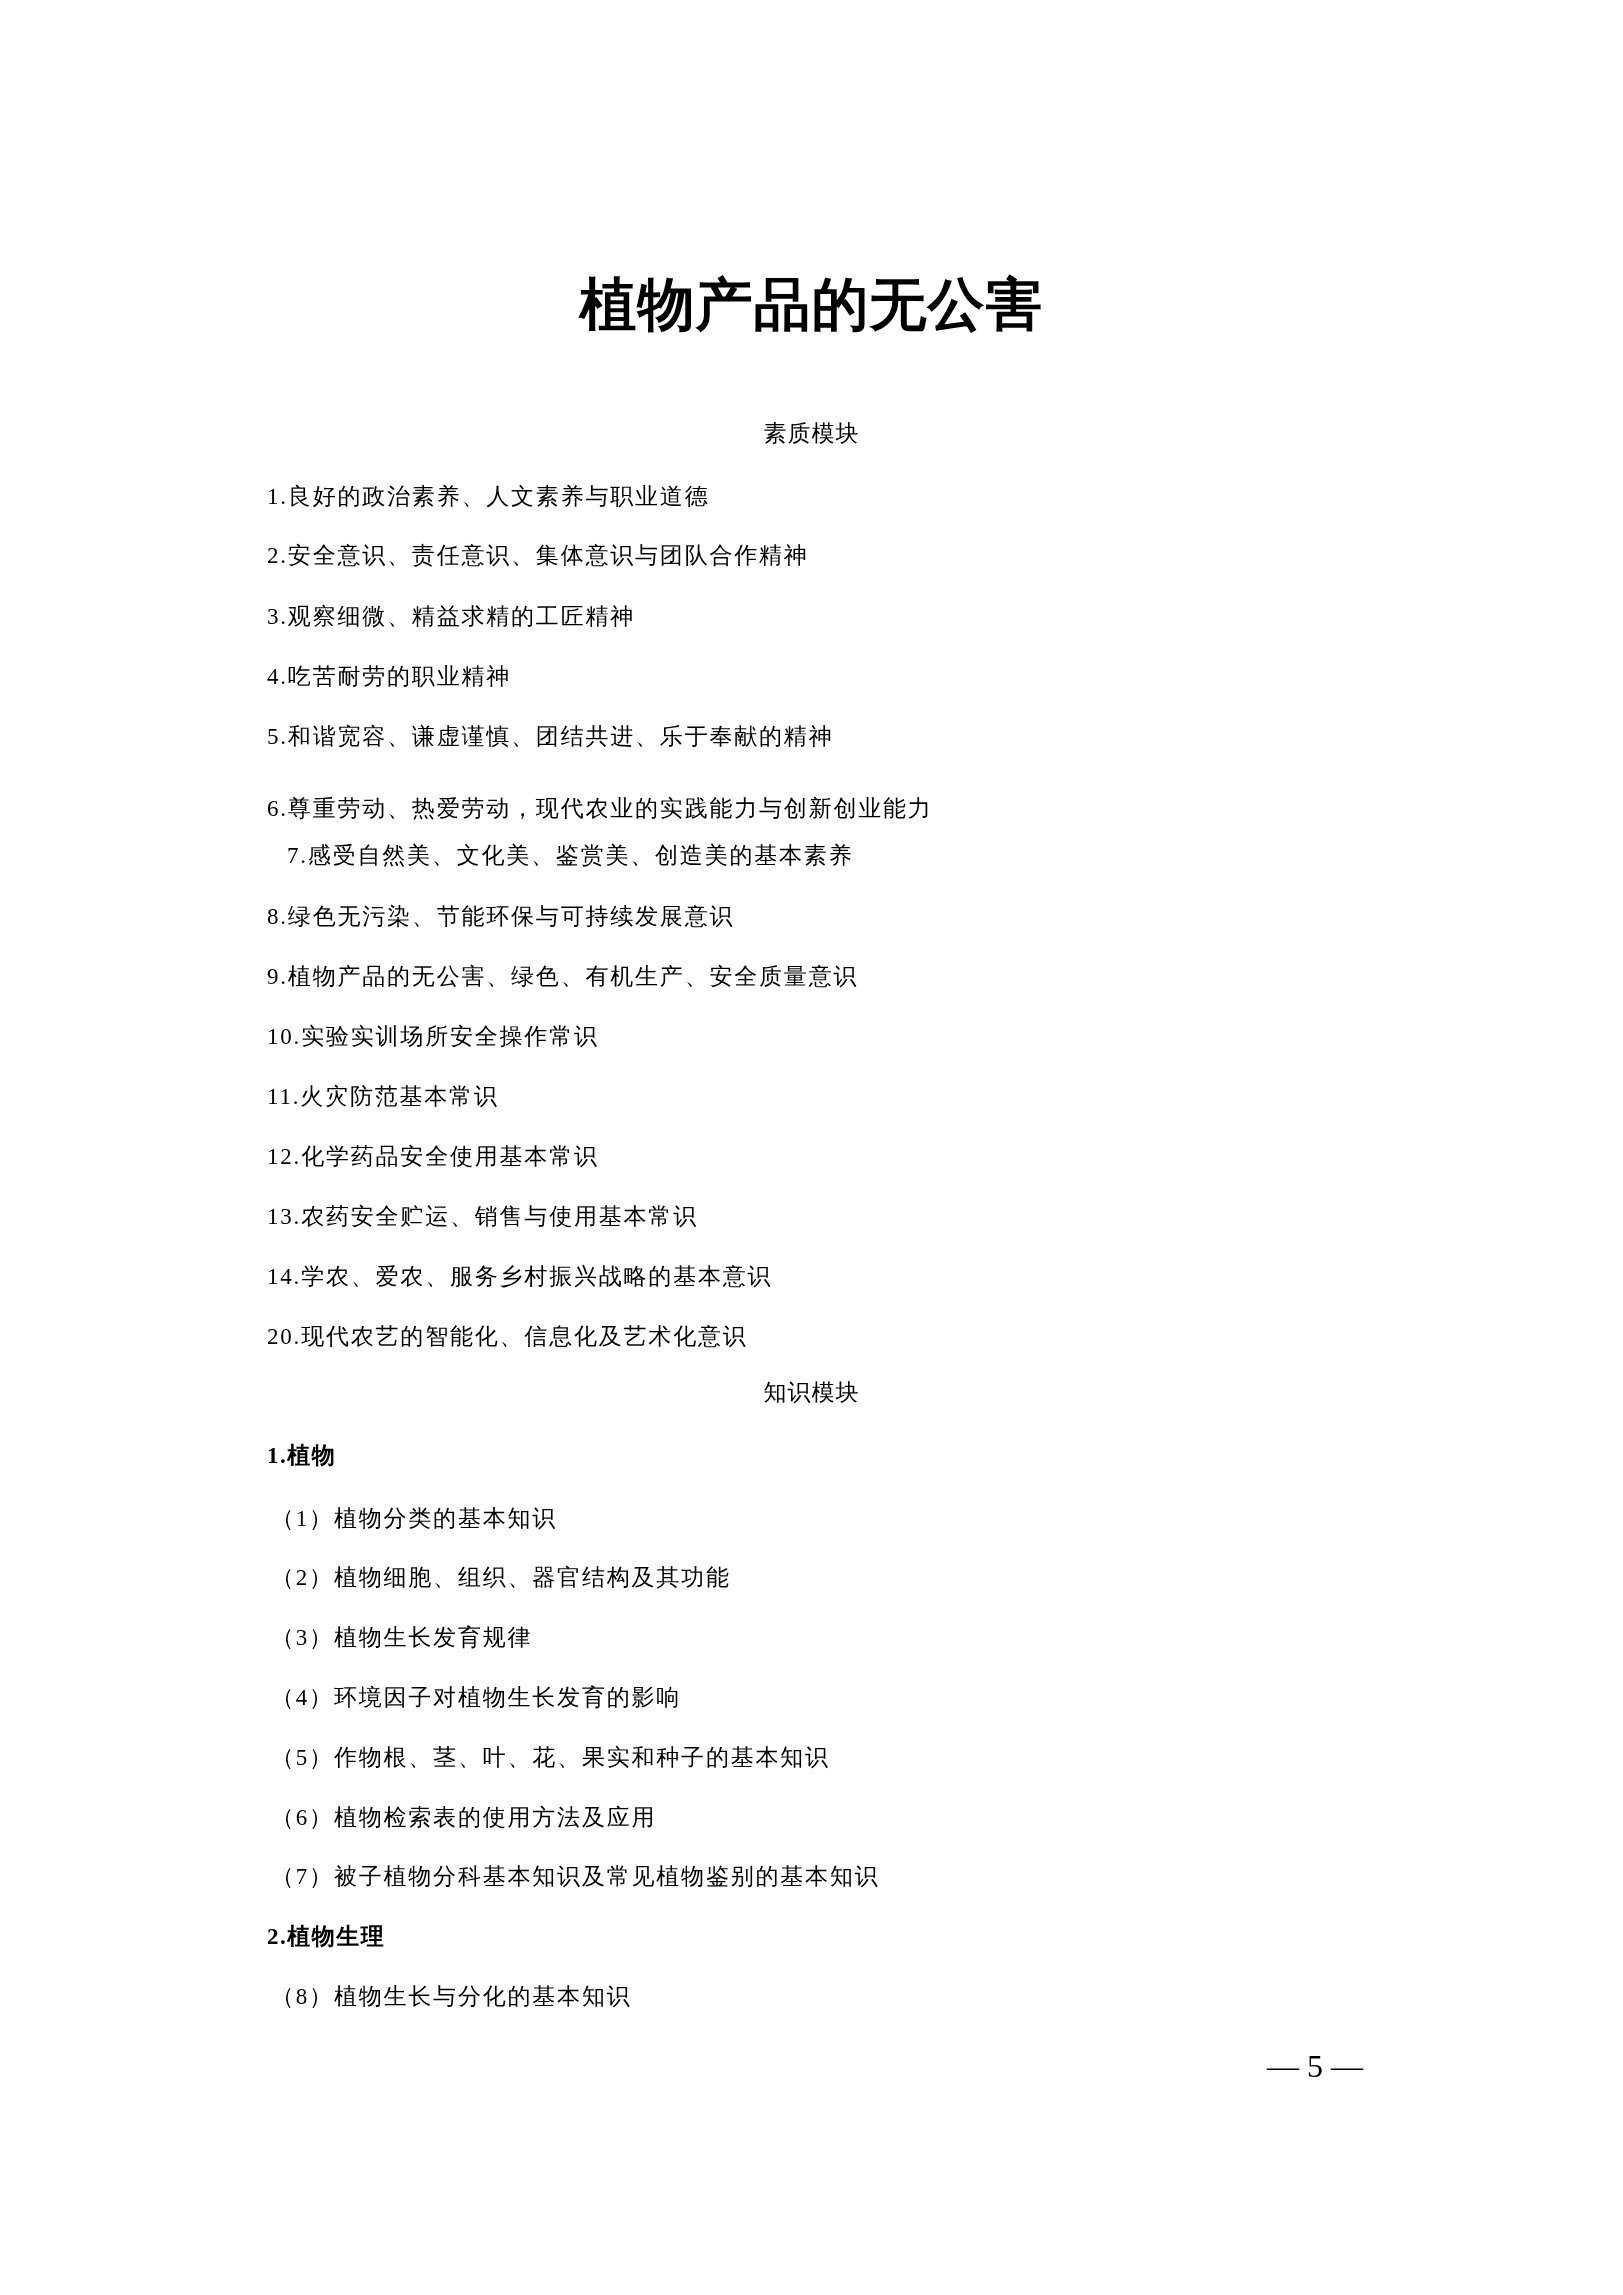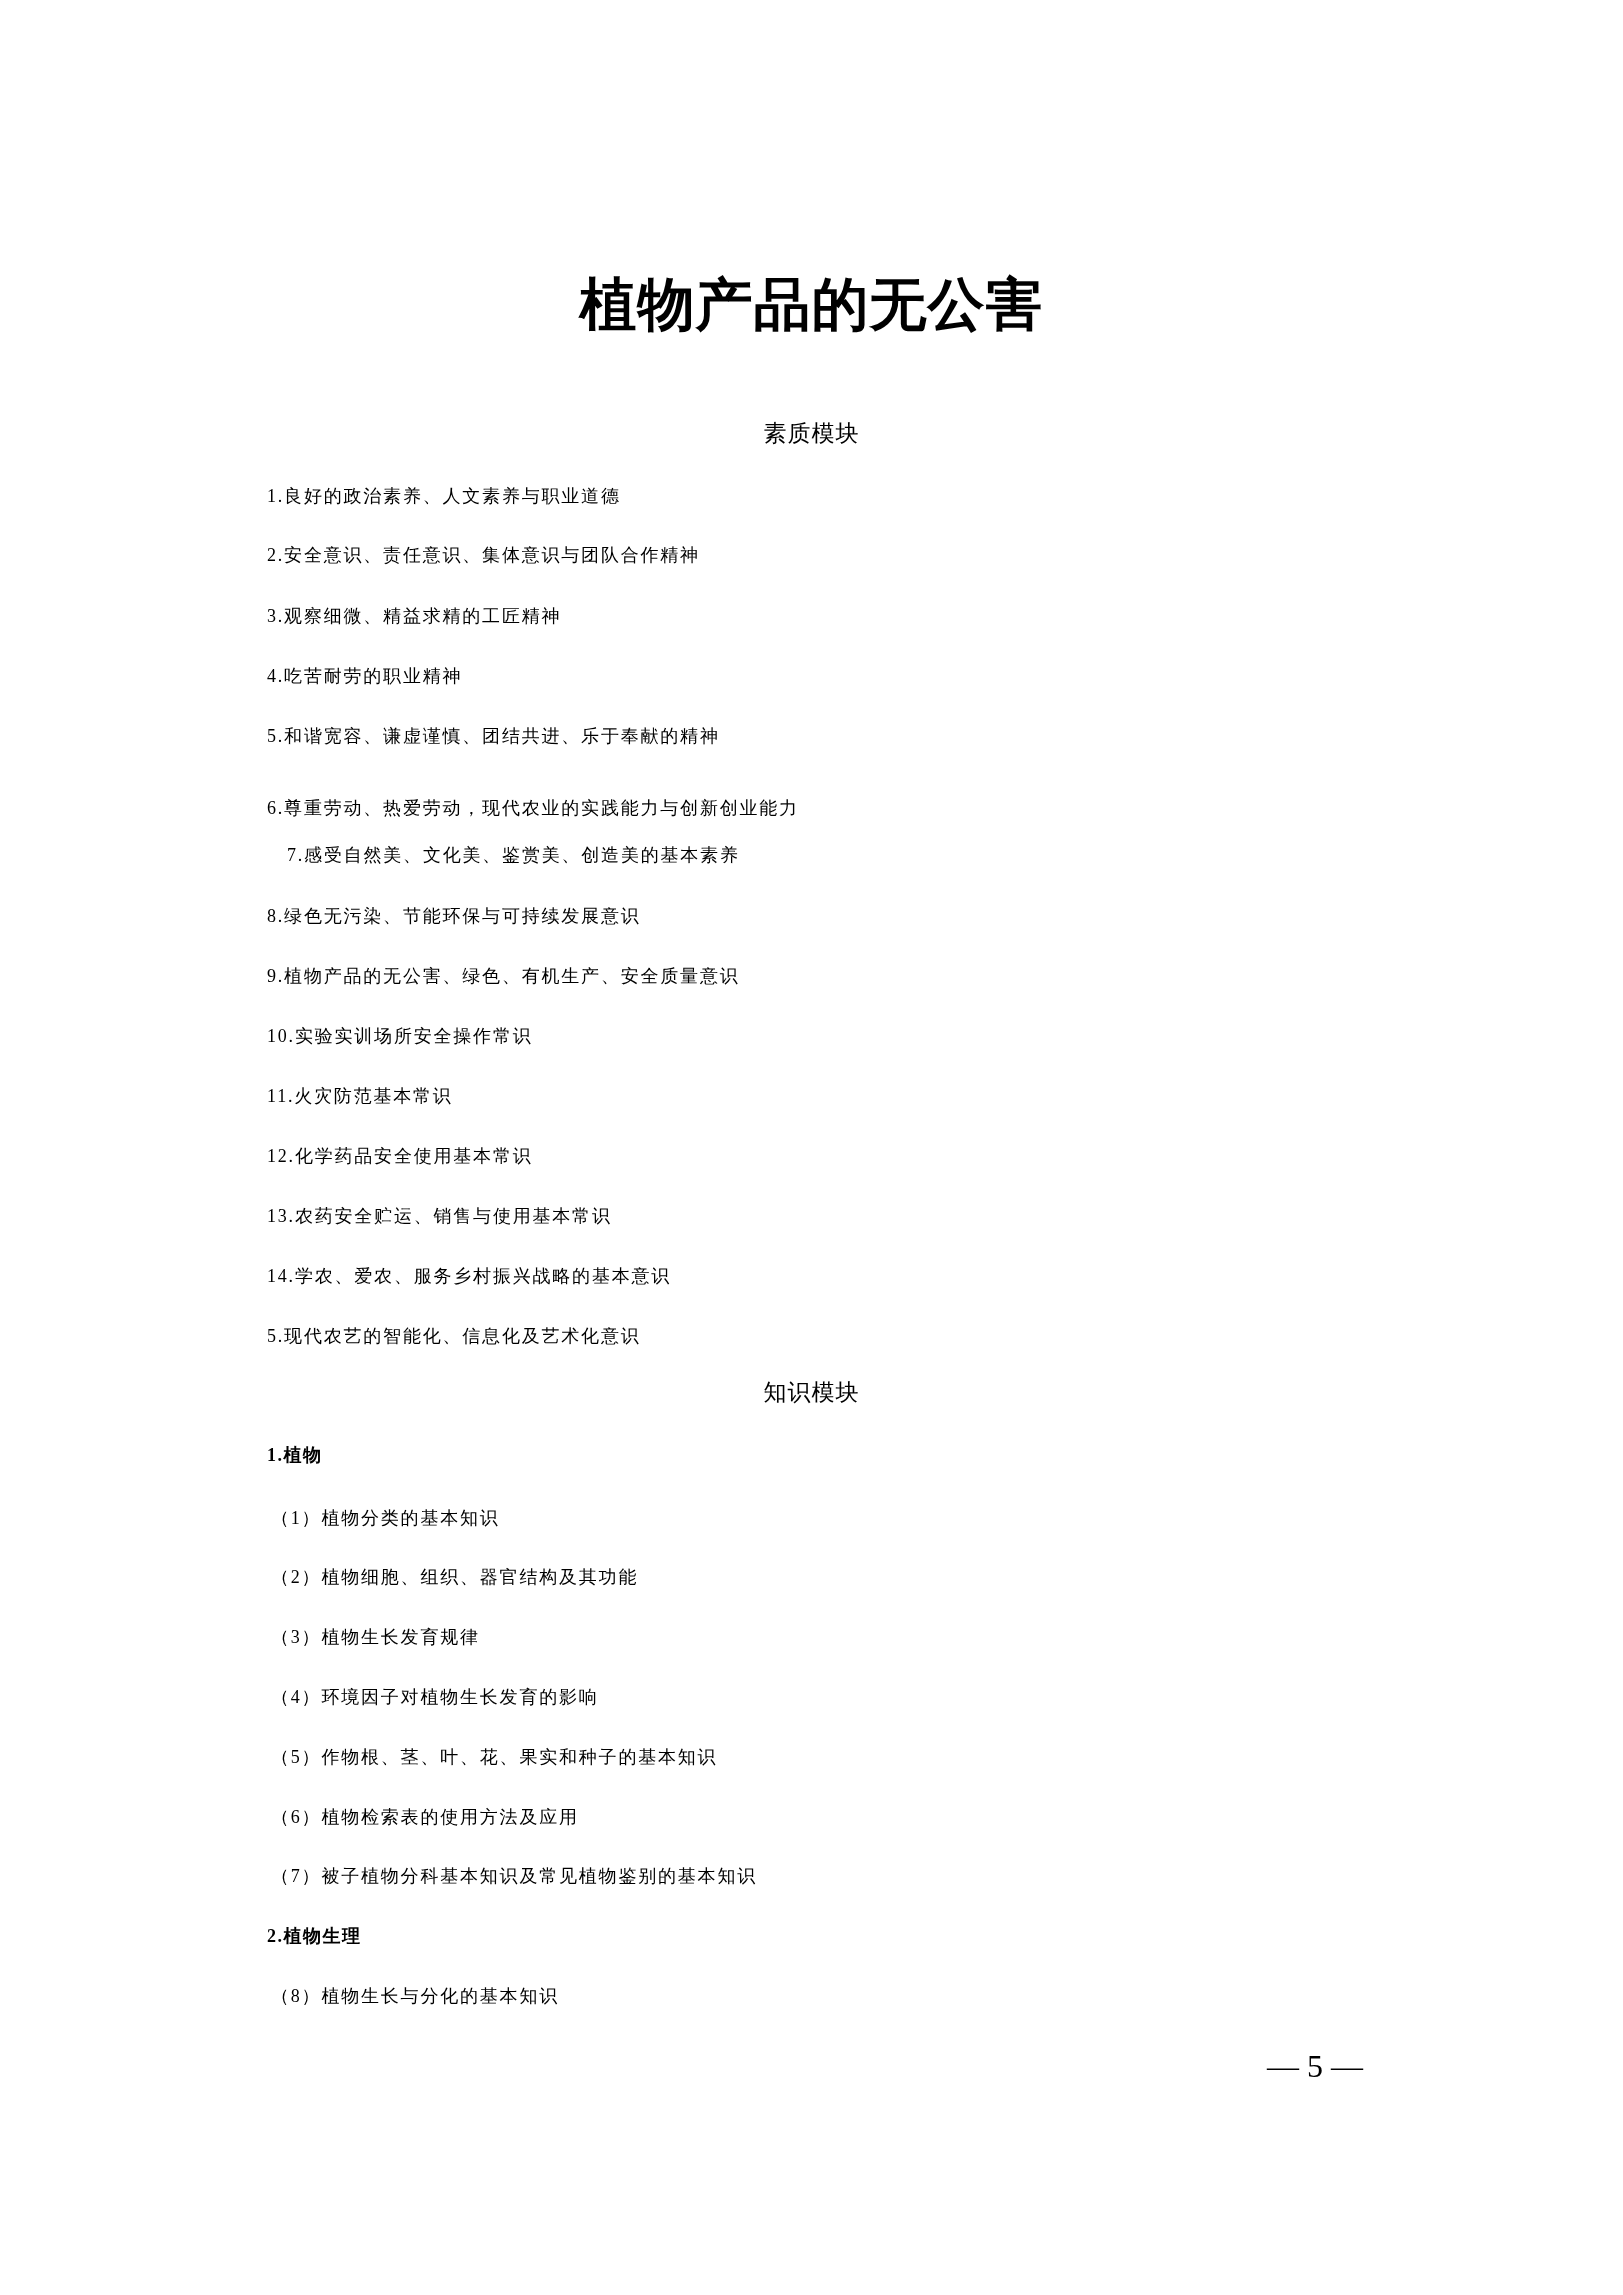--- a/index.html
+++ b/index.html
@@ -12,21 +12,21 @@
     letter-spacing: 1px;
   }
   .section {
     left: 0; width: 1623px; text-align: center;
     font-family: "DejaVu Sans", "Liberation Sans", sans-serif;
     font-size: 23px; height: 41px; line-height: 41px; letter-spacing: 1px;
   }
   .item {
     left: 267px;
     font-family: "Liberation Serif", "DejaVu Serif", serif;
-    font-size: 18px; height: 31px; line-height: 31px; letter-spacing: 1.8px;
+    font-size: 23px; height: 31px; line-height: 31px; letter-spacing: 1.8px;
   }
   .sub { left: 271px; }
   .heading { font-weight: bold; letter-spacing: 1.5px; text-align: center; }
   .pagenum {
     left: 1257px; width: 116px; text-align: center;
     font-family: "Liberation Serif", "DejaVu Serif", serif;
     font-size: 32px; height: 36px; line-height: 36px;
   }
 </style>
 </head>
@@ -46,21 +46,21 @@
     <div class="abs item" style="top:721px;">5.和谐宽容、谦虚谨慎、团结共进、乐于奉献的精神</div>
     <div class="abs item" style="top:781px;margin-top:12px;">6.尊重劳动、热爱劳动，现代农业的实践能力与创新创业能力</div>
     <div class="abs item" style="top:840px;margin-left:20px;">7.感受自然美、文化美、鉴赏美、创造美的基本素养</div>
     <div class="abs item" style="top:901px;">8.绿色无污染、节能环保与可持续发展意识</div>
     <div class="abs item" style="top:961px;">9.植物产品的无公害、绿色、有机生产、安全质量意识</div>
     <div class="abs item" style="top:1021px;">10.实验实训场所安全操作常识</div>
     <div class="abs item" style="top:1081px;">11.火灾防范基本常识</div>
     <div class="abs item" style="top:1141px;">12.化学药品安全使用基本常识</div>
     <div class="abs item" style="top:1201px;">13.农药安全贮运、销售与使用基本常识</div>
     <div class="abs item" style="top:1261px;">14.学农、爱农、服务乡村振兴战略的基本意识</div>
-    <div class="abs item" style="top:1321px;">5.现代农艺的智能化、信息化及艺术化意识</div>
+    <div class="abs item" style="top:1321px;">20.现代农艺的智能化、信息化及艺术化意识</div>
   </div>
 
   <div class="abs section" style="top:1372px;">知识模块</div>
 
   <div>
     <div class="abs item heading" style="top:1440px;">1.植物</div>
     <div class="abs item sub" style="top:1503px;">（1）植物分类的基本知识</div>
     <div class="abs item sub" style="top:1562px;">（2）植物细胞、组织、器官结构及其功能</div>
     <div class="abs item sub" style="top:1622px;">（3）植物生长发育规律</div>
     <div class="abs item sub" style="top:1682px;">（4）环境因子对植物生长发育的影响</div>

